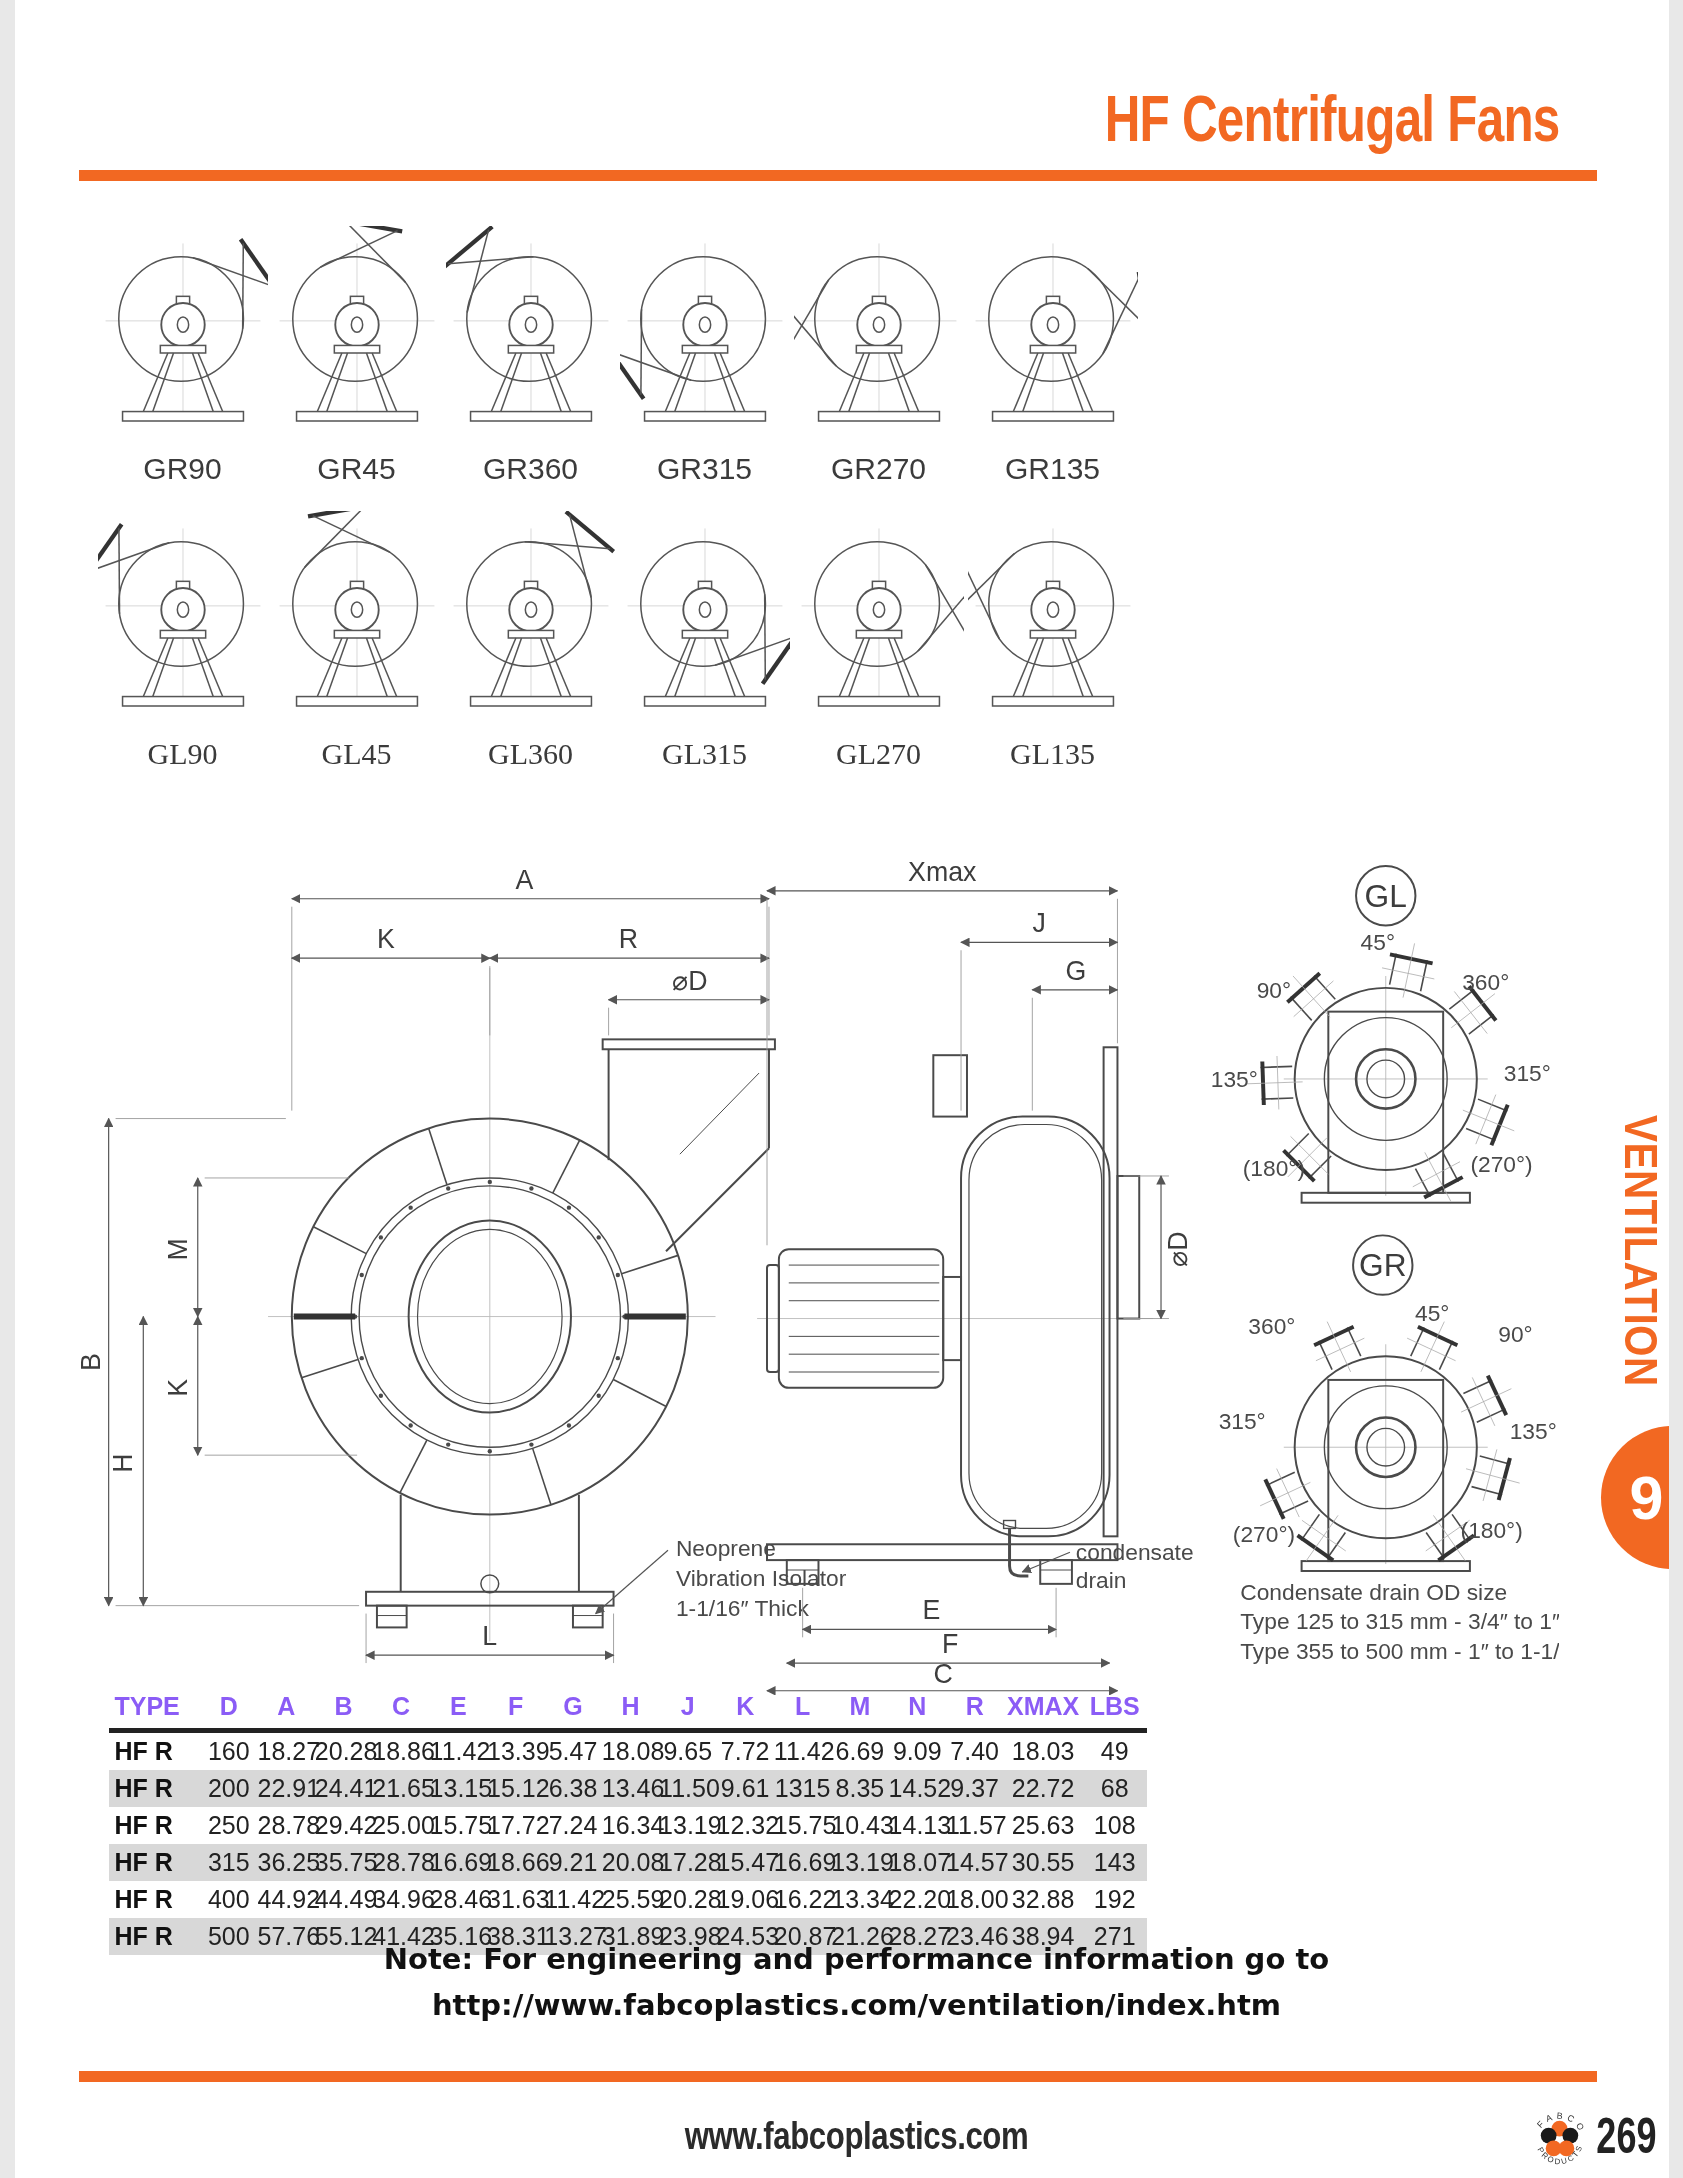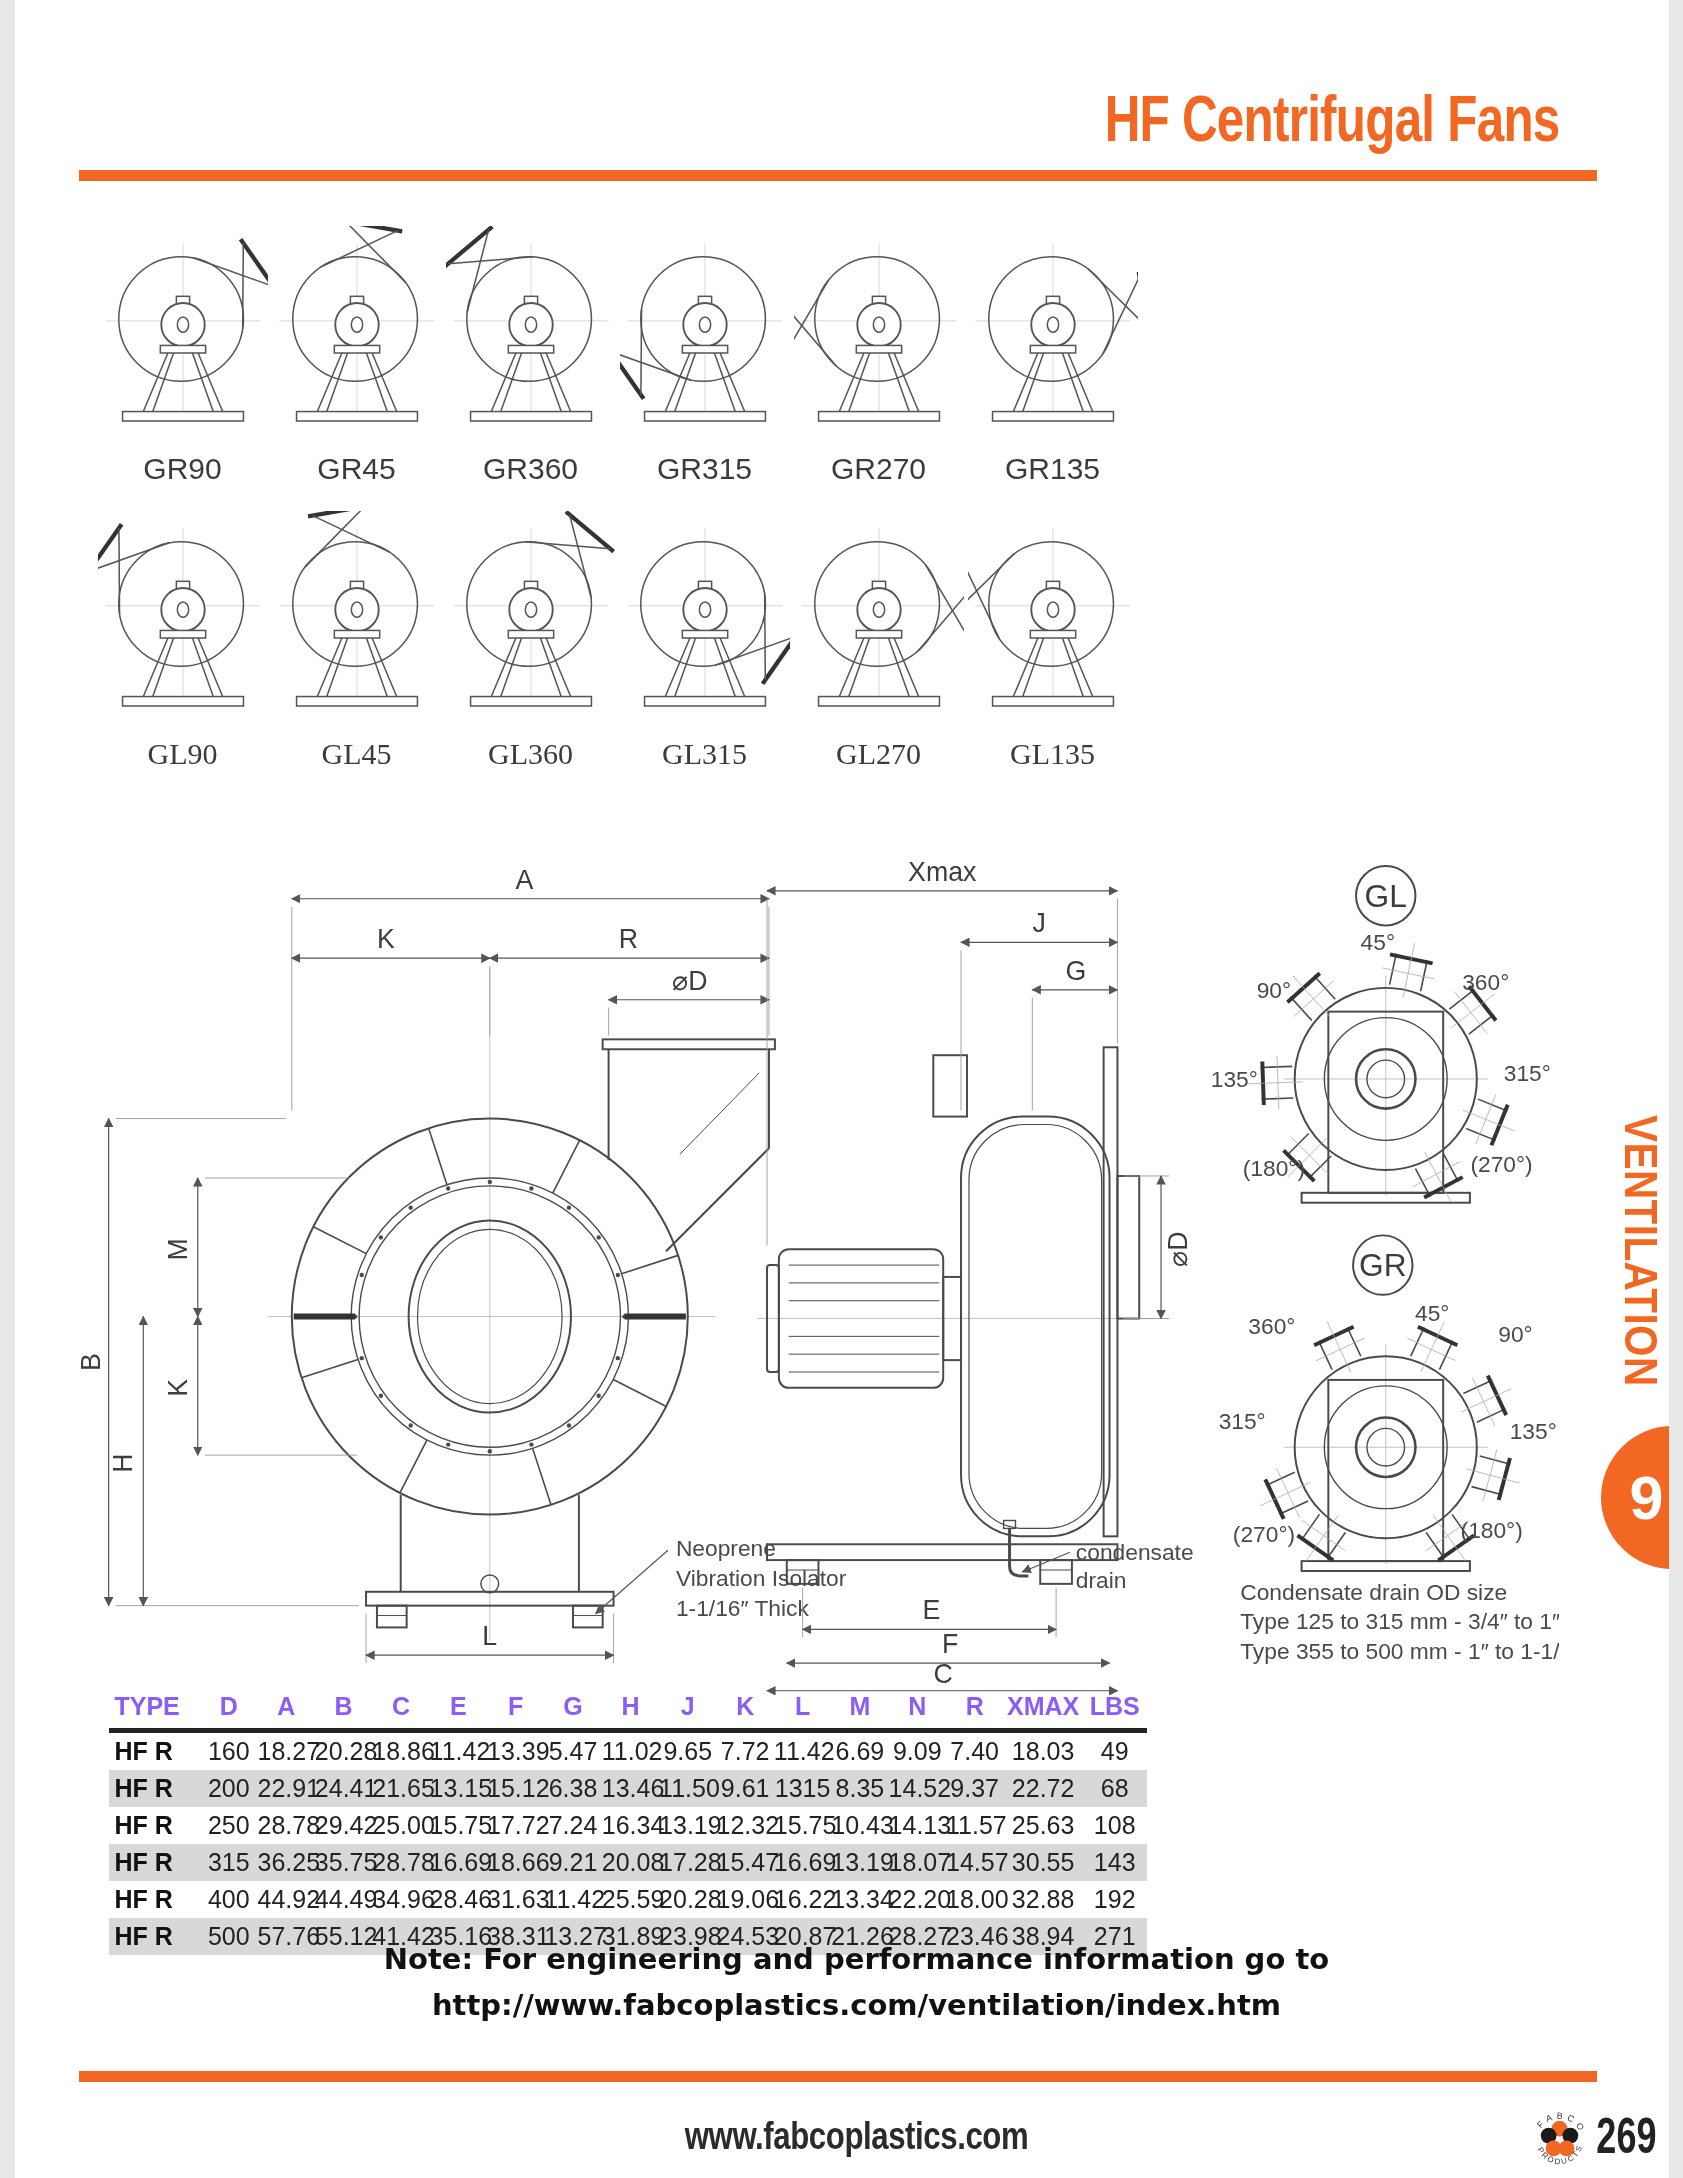--- a/index.html
+++ b/index.html
@@ -658,21 +658,21 @@
       <tbody>
         <tr>
           <td class="type-col">HF R</td>
           <td>160</td>
           <td>18.27</td>
           <td>20.28</td>
           <td>18.86</td>
           <td>11.42</td>
           <td>13.39</td>
           <td>5.47</td>
-          <td>11.02</td>
+          <td>18.08</td>
           <td>9.65</td>
           <td>7.72</td>
           <td>11.42</td>
           <td>6.69</td>
           <td>9.09</td>
           <td>7.40</td>
           <td>18.03</td>
           <td>49</td>
         </tr>
         <tr class="shade">

